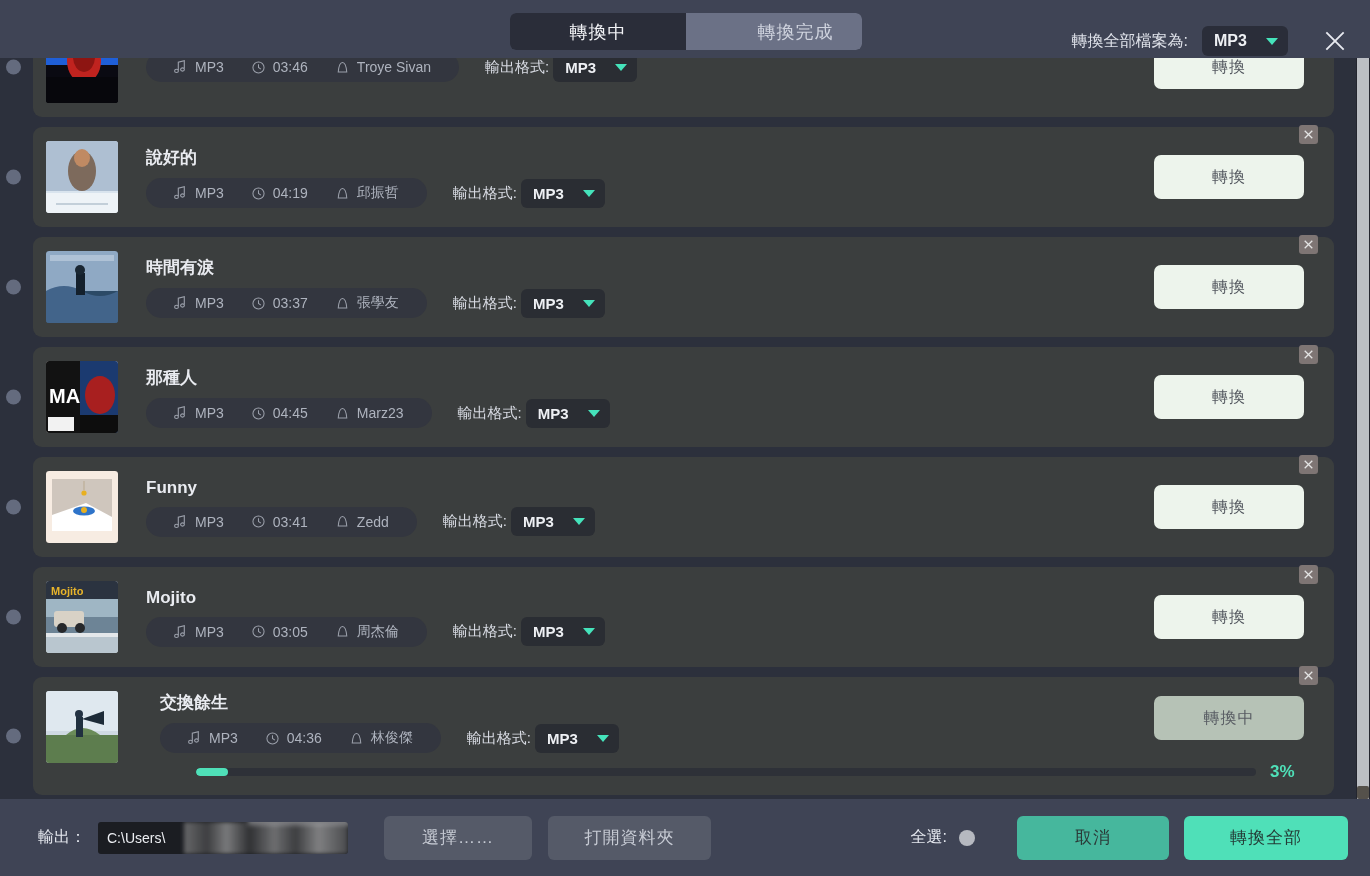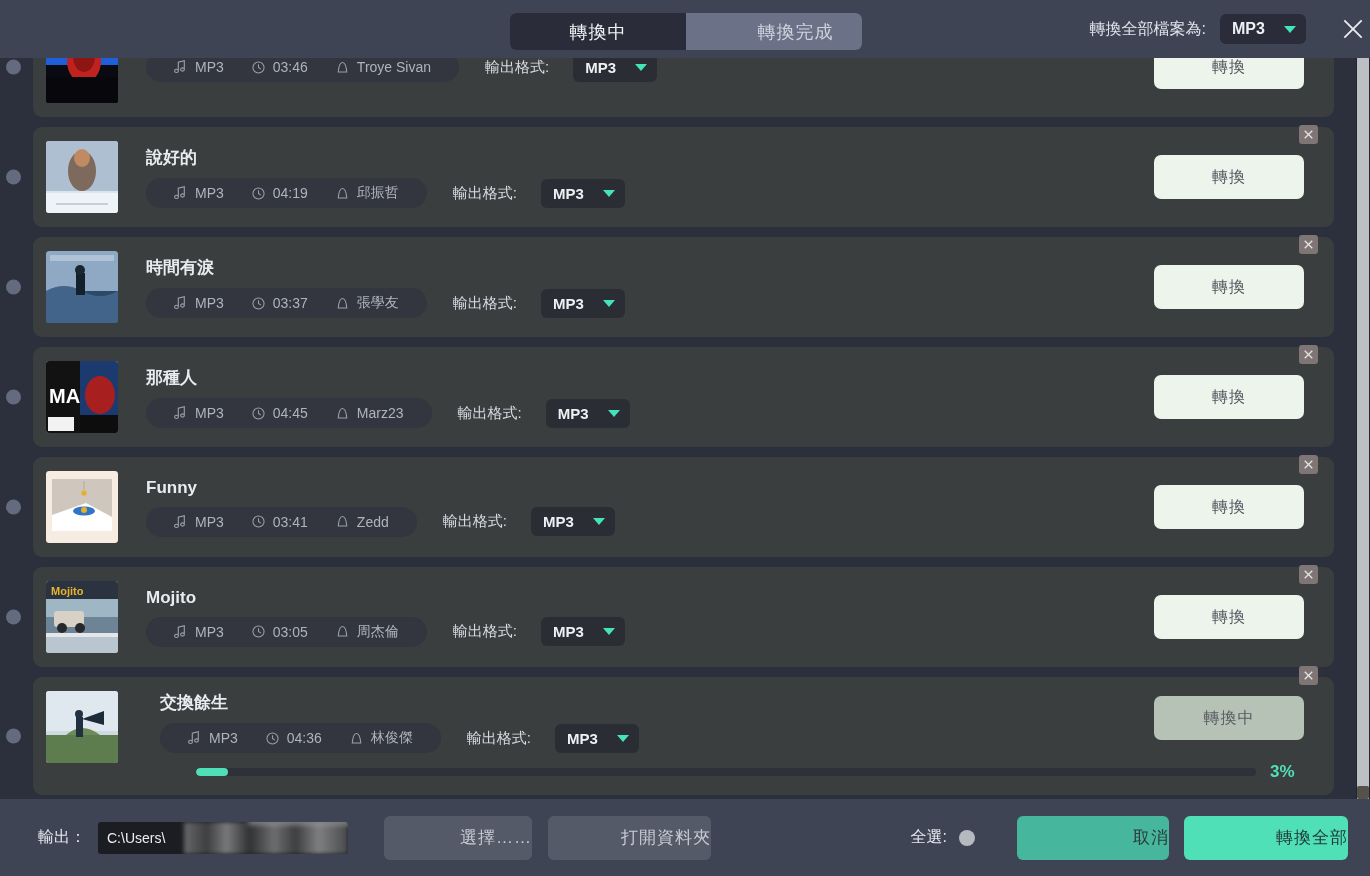--- a/index.html
+++ b/index.html
@@ -34,22 +34,22 @@
     font-size: 18px; letter-spacing: 1px;
     cursor: pointer; user-select: none;
   }
   .tab.active { background: #2a2d39; color: #f2f3f6; }
   .tab.inactive { background: #6b7186; color: #cfd3de; }
   .tab.inactive:first-child { border-radius: 6px 0 0 6px; }
   .tab.active:first-child { border-radius: 6px 0 0 6px; }
   .tab:last-child { border-radius: 0 6px 6px 0; padding-left: 43px; }
 
   .hdr-right {
-    position: absolute; right: 0; top: 0; height: 58px;
-    display: flex; align-items: center; gap: 14px; 
+    position: absolute; right: 0; top: 12px; height: 58px;
+    display: flex; align-items: center; gap: 14px; padding-right: 18px;
   }
   .hdr-label { font-size: 16px; color: #dfe2ea; }
   .sel {
     background: #2a2d39; border-radius: 6px;
     height: 30px; min-width: 86px;
     display: flex; align-items: center; justify-content: space-between;
     padding: 0 10px 0 12px; gap: 8px; cursor: pointer;
   }
   .sel .val { font-size: 16px; font-weight: bold; color: #eef0f4; }
   .caret {
@@ -109,21 +109,21 @@
     background: #33363f; border-radius: 15px;
     height: 30px; display: inline-flex; align-items: center;
     padding: 0 16px; gap: 4px;
   }
   .mitem {
     display: inline-flex; align-items: center; gap: 8px;
     font-size: 14px; color: #aeb3be;
     padding: 0 12px;
   }
   .mitem svg { flex: 0 0 auto; opacity: .85; }
-  .fmt { display: flex; align-items: center; gap: 24px; margin-left: 26px; }
+  .fmt { display: flex; align-items: center; gap: 4px; margin-left: 26px; }
   .fmt-label { font-size: 15px; color: #d7dae2; white-space: nowrap; }
   .sel.sm { height: 29px; min-width: 84px; background: #2a2d33; }
   .sel.sm .val { font-size: 15px; }
 
   .actions {
     flex: 0 0 auto; margin-left: auto;
     margin-right: 30px; position: relative;
     display: flex; align-items: center;
   }
   .row.playing .actions { margin-top: 19px; }
@@ -193,21 +193,20 @@
     filter: blur(2.2px); z-index: 1;
   }
   .redact2 {
     position: absolute; left: 150px; top: -9px; width: 130px; height: 12px;
     background: rgba(185,185,190,.55); filter: blur(2.5px); z-index: 1;
   }
   .ft-btn {
     height: 44px; border: none; border-radius: 6px;
     font-family: inherit; font-size: 17px; cursor: pointer;
     letter-spacing: 1px;
-    text-align: right;
   }
   .ft-btn.gray { width: 148px; background: #555a68; color: #c7cbd4; margin-left: 36px; }
   .ft-btn.gray2 { width: 163px; background: #555a68; color: #c7cbd4; margin-left: 16px; }
   .selectall {
     margin-left: auto; display: flex; align-items: center; gap: 12px;
     margin-right: 42px;
   }
   .sa-label { font-size: 16px; color: #e4e7ee; }
   .sa-dot {
     width: 16px; height: 16px; border-radius: 50%;

